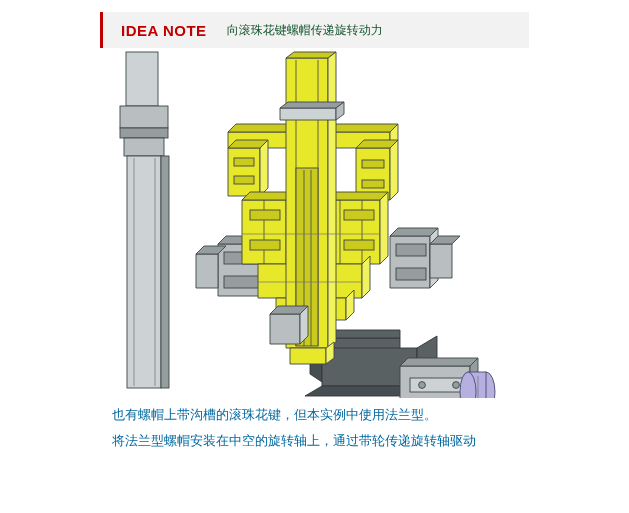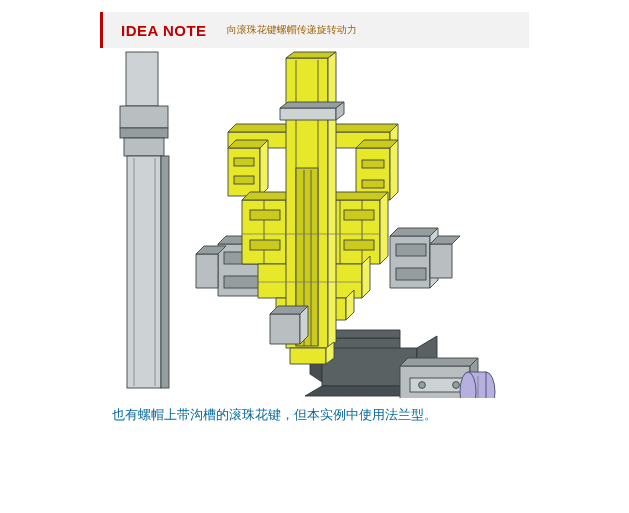--- a/index.html
+++ b/index.html
@@ -36,22 +36,22 @@
   }
   .header-tag {
     color: #c00000;
     font-weight: bold;
     font-size: 15px;
     letter-spacing: 0.5px;
     margin-left: 18px;
     font-family: "Liberation Sans", sans-serif;
   }
   .header-title {
-    color: #a16207;
-    font-size: 10px;
+    color: #14532d;
+    font-size: 12px;
     margin-left: 20px;
     font-family: "DejaVu Sans", sans-serif;
   }
   
   .figure {
     position: absolute;
     left: 100px;
     top: 48px;
     width: 429px;
     height: 350px;
@@ -227,15 +227,16 @@
         <polygon class="gl" points="200,266 208,258 208,288 200,296"></polygon>
       </g>
 
       <line class="lnl" x1="142" y1="186" x2="280" y2="186"></line>
       <line class="lnl" x1="158" y1="234" x2="262" y2="234"></line>
     </svg>
   </div>
 
   <div class="caption-block">
     <div class="caption-line">也有螺帽上带沟槽的滚珠花键，但本实例中使用法兰型。</div>
+    <div class="caption-line">将法兰型螺帽安装在中空的旋转轴上，通过带轮传递旋转轴驱动</div>
   </div>
 
 </div>
 
 </body></html>

